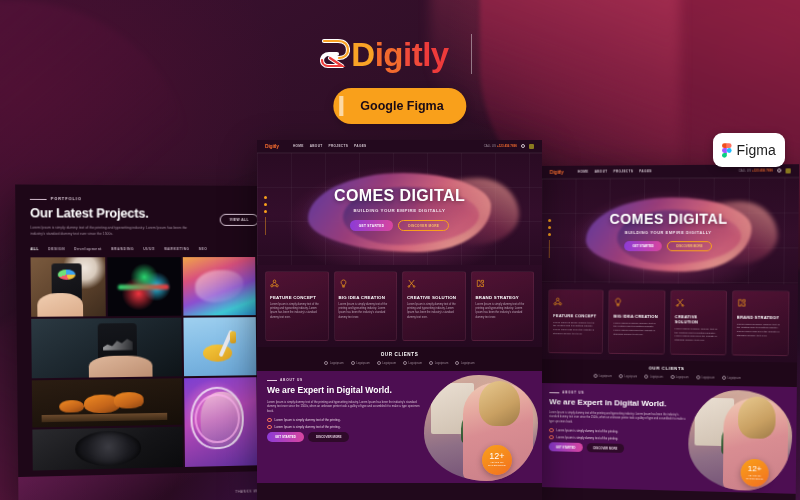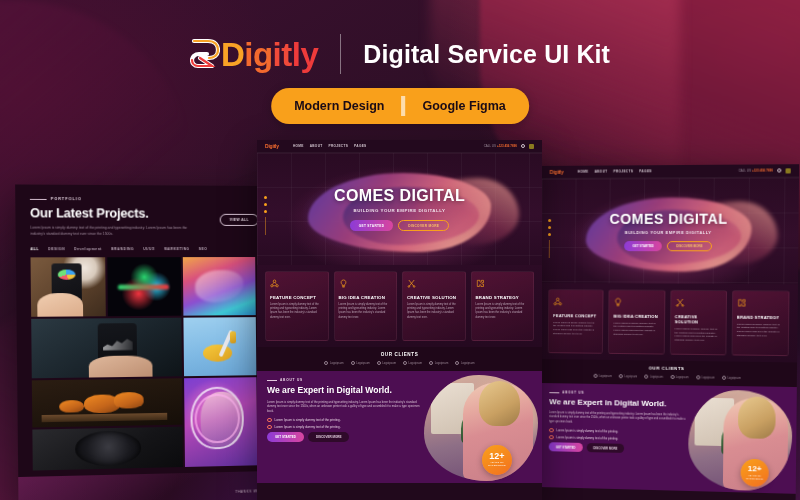--- a/index.html
+++ b/index.html
@@ -305,21 +305,21 @@
     background: linear-gradient(150deg, #e8c98f 0%, #c9a062 60%, #9d7a47 100%);
     border-radius: 50% 50% 40% 40%;
   }
   .mk-badge12 {
     position: absolute; border-radius: 50%;
     background: linear-gradient(150deg, #f9a01b 0%, #f2701f 100%);
     color: #fff; display: flex; flex-direction: column;
     align-items: center; justify-content: center; z-index: 6;
     box-shadow: 0 2px 6px rgba(0,0,0,.3);
   }
-  .mk-badge12 b { font-weight: 700; line-height: 1; }
+  .mk-badge12 b { font-weight: 400; line-height: 1; }
   .mk-badge12 i { font-style: normal; text-align: center; line-height: 1.2; letter-spacing: .2px; }
 
   
   #mockLeft {
     left: 22px; top: 186px; width: 248px; height: 314px;
     transform: perspective(1000px) rotateY(6deg) rotateZ(-.6deg);
     transform-origin: right center;
     background: #1e0718;
   }
   .pf-head { padding: 12px 14px 6px; position: relative; }
@@ -554,32 +554,40 @@
   <div class="hdr">
     <div class="logo-wrap">
       <svg class="logo-mark" viewBox="0 0 30 34">
         <path d="M4 4 H18 C25 4 28 8 28 13 C28 18 24 21 19 21 H10 L22 29 H8 C4 29 2 26 2 23 C2 20 5 17 9 17 H17" fill="none" stroke="#ffffff" stroke-width="4.2" stroke-linecap="round" stroke-linejoin="round"></path>
         <path d="M4 4 H18 C25 4 28 8 28 13 C28 18 24 21 19 21" fill="none" stroke="#f9a326" stroke-width="2.2" stroke-linecap="round"></path>
         <path d="M10 21 L22 29 H8 C4 29 2 26 2 23" fill="none" stroke="#ee3b3b" stroke-width="2.2" stroke-linecap="round"></path>
       </svg>
       <div class="logo-word"><span class="c1">D</span><span class="c2">ig</span><span class="c3">it</span><span class="c4">ly</span></div>
     </div>
     <div class="hdr-div"></div>
-    <div class="hdr-title">Digital Service UI Kit</div>
   </div>
 
   <div class="pills">
-    <div class="pill">Modern Design</div>
     <div class="pill-sep"></div>
     <div class="pill-sep"></div>
     <div class="pill-sep"></div>
     <div class="pill-sep"></div>
     <div class="pill">Google Figma</div>
   </div>
 
+  <div class="figma">
+    <svg width="13" height="19" viewBox="0 0 24 36">
+      <path d="M6 0h6v12H6a6 6 0 010-12z" fill="#f24e1e"></path>
+      <path d="M12 0h6a6 6 0 010 12h-6V0z" fill="#ff7262"></path>
+      <path d="M6 12h6v12H6a6 6 0 010-12z" fill="#a259ff"></path>
+      <circle cx="18" cy="18" r="6" fill="#1abcfe"></circle>
+      <path d="M6 24h6v6a6 6 0 11-6-6z" fill="#0acf83"></path>
+    </svg>
+    <span class="figma-label">Figma</span>
+  </div>
 
   <div class="mock" id="mockLeft">
     <div class="pf-head">
       <div class="pf-eyebrow">
         <span class="dash"></span>
         <span>PORTFOLIO</span>
       </div>
       <div class="pf-title">Our Latest Projects.</div>
       <div class="pf-sub">Lorem Ipsum is simply dummy text of the printing and typesetting industry. Lorem Ipsum has been the industry's standard dummy text ever since the 1500s.</div>
       <div class="pf-viewbtn">VIEW ALL</div>

